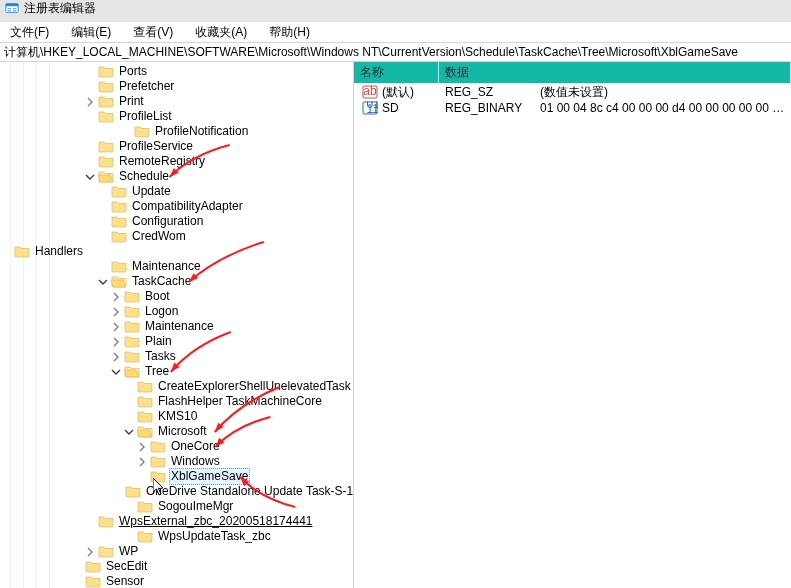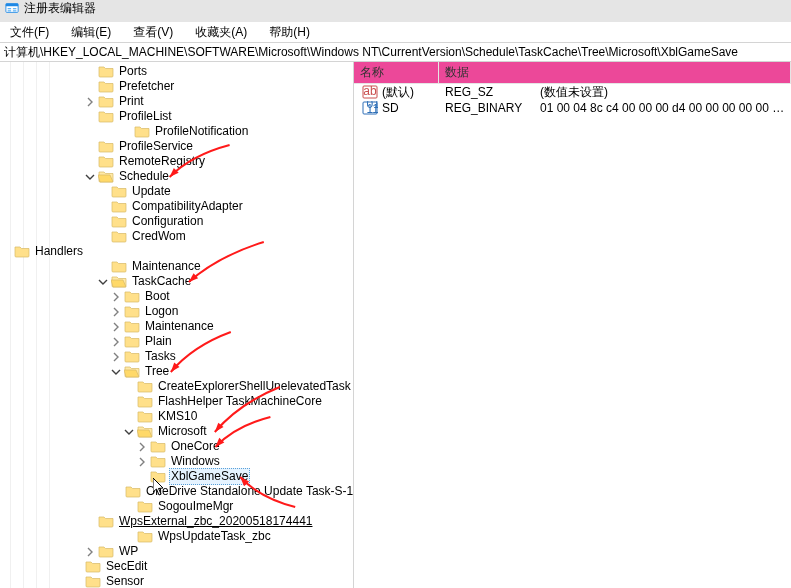--- a/index.html
+++ b/index.html
@@ -25,21 +25,21 @@
 .tree { position: relative; padding-top: 2px; }
 .node { position: relative; height: 15px; line-height: 15px; display: flex; align-items: center; white-space: nowrap; }
 .node .twisty { width: 12px; height: 12px; display: inline-flex; align-items: center; justify-content: center; margin-right: 2px; color: #6b6b6b; }
 .node .twisty.empty { visibility: hidden; }
 .node .fld { width: 16px; height: 13px; margin-right: 3px; display: inline-flex; align-items: center; justify-content: center; }
 .node .fld svg { width: 16px; height: 13px; }
 .node .lbl { padding: 0 2px; }
 .node.sel .lbl { border: 1px dotted #5aa0d8; background: #e5f3ff; padding: 0 1px; }
 
 
-.rhdr { display: flex; height: 22px; align-items: center; border-bottom: 1px solid #e5e5e5; background: #ec4899; }
+.rhdr { display: flex; height: 22px; align-items: center; border-bottom: 1px solid #e5e5e5; background: #14b8a6; }
 .rhdr .col { padding: 0 6px; border-right: 1px solid #e5e5e5; height: 100%; display: flex; align-items: center; color: #333; }
 .rrow { display: flex; height: 16px; align-items: center; padding: 0 0; }
 .rrow .cell { padding: 0 6px; overflow: hidden; text-overflow: ellipsis; white-space: nowrap; }
 .rrow .ic { width: 20px; display: inline-flex; align-items: center; justify-content: center; }
 .col-n { width: 85px; }
 .col-t { width: 95px; }
 .col-d { flex: 1; }
 
 
 .arrow-layer { position: absolute; inset: 0; pointer-events: none; }

